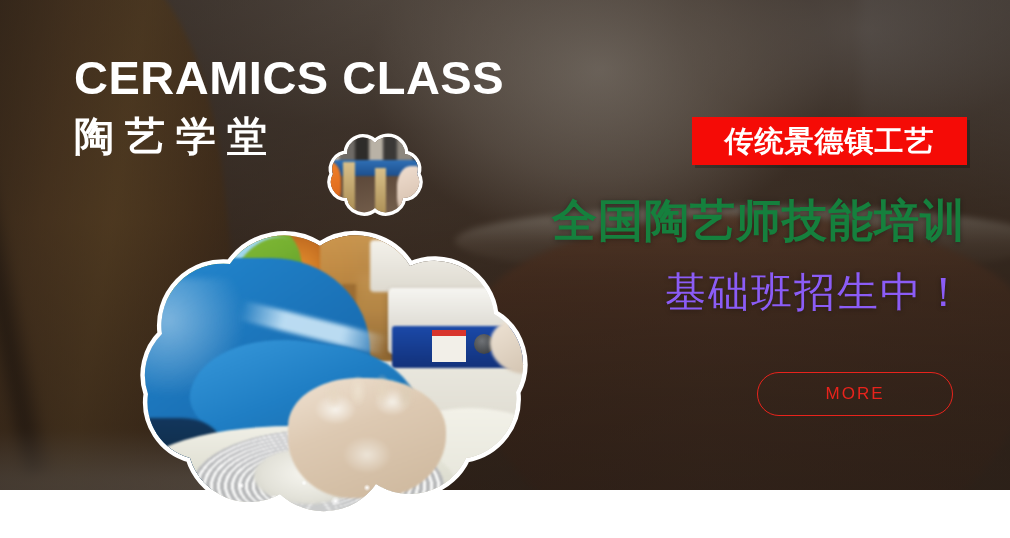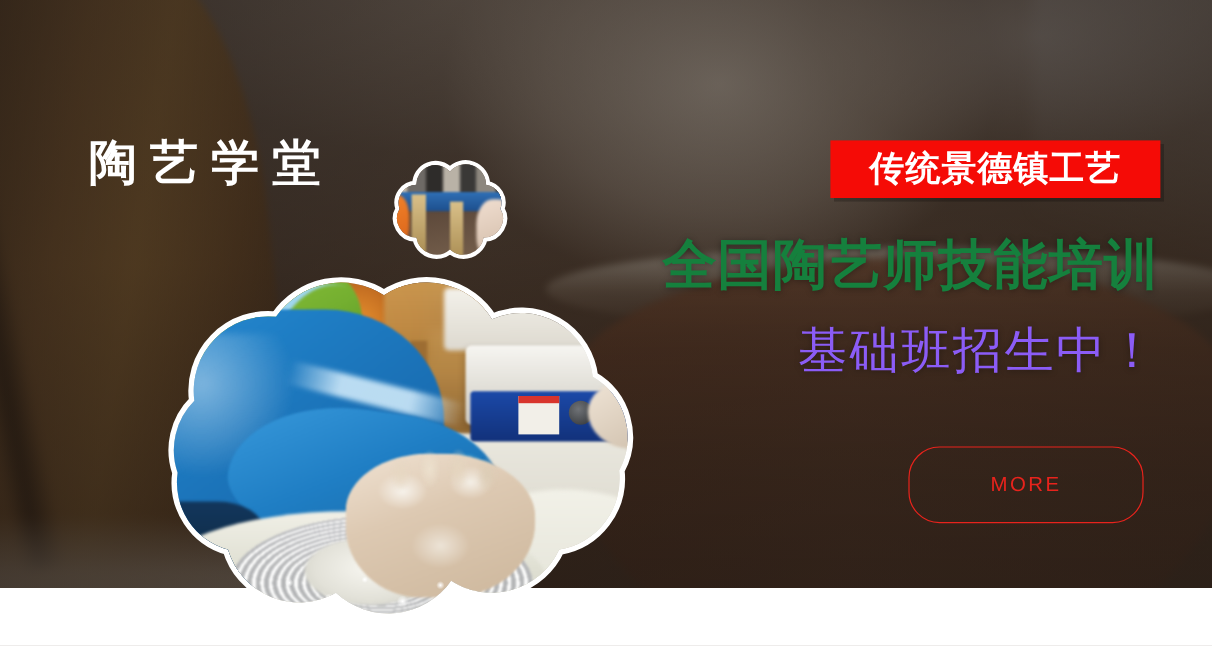--- a/index.html
+++ b/index.html
@@ -166,21 +166,21 @@
     font-weight: 300;
     color: #8b5cf6;
     letter-spacing: 2px;
     line-height: 1;
     white-space: nowrap;
     text-shadow: 0 1px 5px rgba(0,0,0,0.35);
   }
   .more-btn {
     position: absolute;
     left: 757px; top: 372px;
-    width: 196px; height: 64px;
+    width: 196px; height: 44px;
     border: 1.5px solid #e8231c;
     border-radius: 26px;
     background: transparent;
     display: flex;
     align-items: center;
     justify-content: center;
     cursor: pointer;
     padding: 0;
   }
   .more-btn-label {
@@ -435,20 +435,21 @@
     <div class="bg-vessel"></div>
     <div class="bg-sleeve">
       <div class="bg-sleeve-fold"></div>
     </div>
     <div class="bg-table"></div>
     <div class="bg-scrim"></div>
   </div>
 
   <div class="white-band"></div>
 
+  <div class="title-en">CERAMICS CLASS</div>
   <div class="title-cn">陶艺学堂</div>
 
   <div class="cloud" style="left:313px; top:128px; width:118px; height:92px;">
     <svg width="118" height="92" viewBox="0 0 118 92">
       <defs>
         <clipPath id="clipSmall">
           <path d="M34,26 A16,16 0 0,1 62,15 A17,17 0 0,1 92,26
                    A15,15 0 0,1 104,46 A16,16 0 0,1 90,70
                    A17,17 0 0,1 62,80 A17,17 0 0,1 34,70
                    A16,16 0 0,1 20,46 A15,15 0 0,1 34,26 Z"></path>

